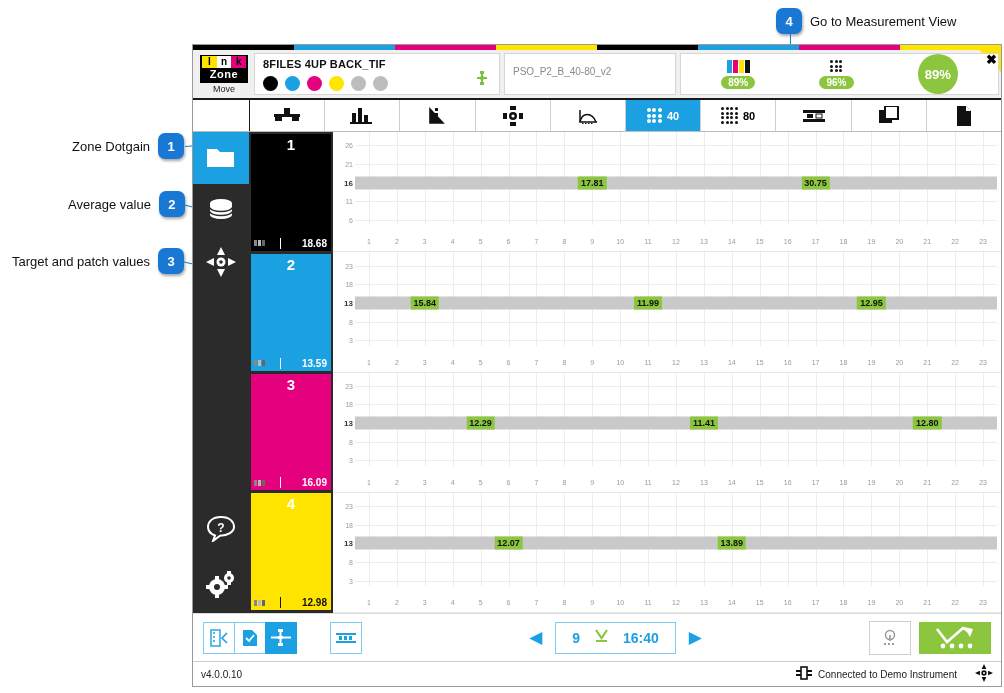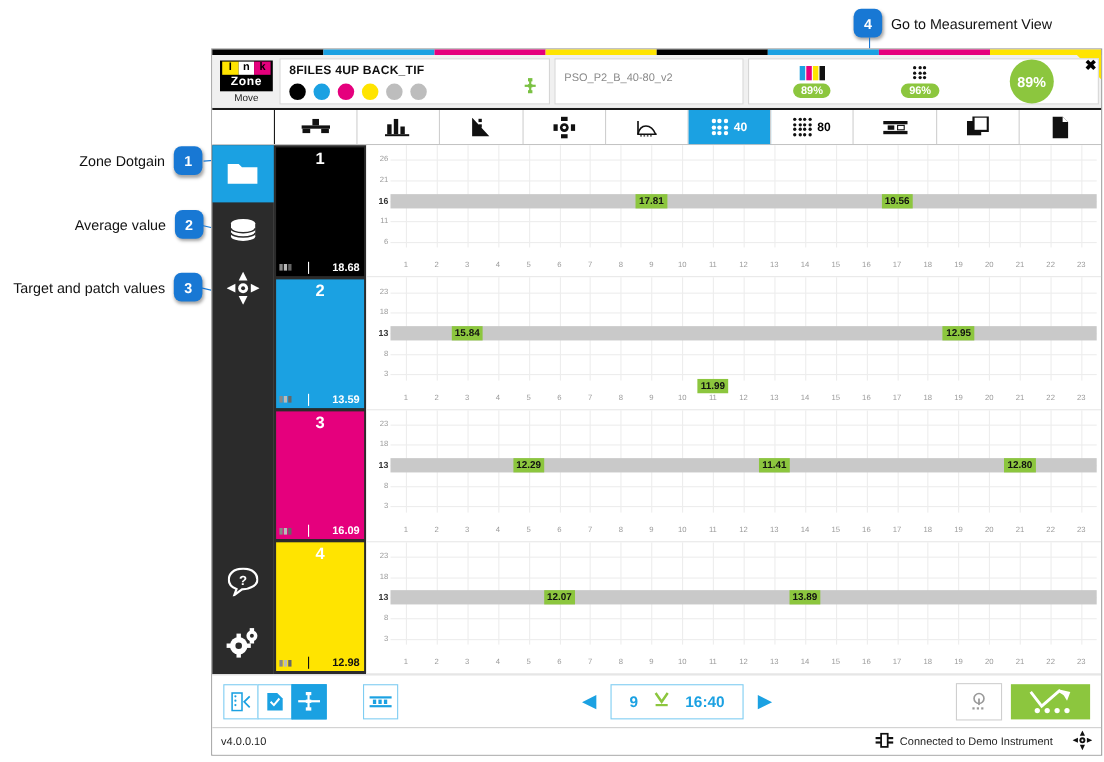--- a/index.html
+++ b/index.html
@@ -536,21 +536,21 @@
             <div class="vline" style="left: 84.7826%; bottom: 26px;"></div>
             <div class="xtick" style="left: 84.7826%; bottom: 6px;">20</div>
             <div class="vline" style="left: 89.1304%; bottom: 26px;"></div>
             <div class="xtick" style="left: 89.1304%; bottom: 6px;">21</div>
             <div class="vline" style="left: 93.4783%; bottom: 26px;"></div>
             <div class="xtick" style="left: 93.4783%; bottom: 6px;">22</div>
             <div class="vline" style="left: 97.8261%; bottom: 26px;"></div>
             <div class="xtick" style="left: 97.8261%; bottom: 6px;">23</div>
             <div class="band" style="top: calc(50% - 9px);"></div>
             <div class="patch" style="left: 36.9565%; top: calc(50% - 9px);">17.81</div>
-            <div class="patch" style="left: 71.7391%; top: calc(50% - 9px);">19.56</div>
+            <div class="patch" style="left: 71.7391%; top: calc(50% - 9px);">30.75</div>
           </div>
         </div>
         <div class="chart">
           <div class="yaxis">
             <div class="ytick" style="top: calc(10% + 1.4px);">23</div>
             <div class="ytick" style="top: calc(30% - 3.8px);">18</div>
             <div class="ytick mid" style="top: calc(50% - 9px);">13</div>
             <div class="ytick" style="top: calc(70% - 14.2px);">8</div>
             <div class="ytick" style="top: calc(90% - 19.4px);">3</div>
           </div>
@@ -601,21 +601,21 @@
             <div class="vline" style="left: 84.7826%; bottom: 26px;"></div>
             <div class="xtick" style="left: 84.7826%; bottom: 6px;">20</div>
             <div class="vline" style="left: 89.1304%; bottom: 26px;"></div>
             <div class="xtick" style="left: 89.1304%; bottom: 6px;">21</div>
             <div class="vline" style="left: 93.4783%; bottom: 26px;"></div>
             <div class="xtick" style="left: 93.4783%; bottom: 6px;">22</div>
             <div class="vline" style="left: 97.8261%; bottom: 26px;"></div>
             <div class="xtick" style="left: 97.8261%; bottom: 6px;">23</div>
             <div class="band" style="top: calc(50% - 9px);"></div>
             <div class="patch" style="left: 10.8696%; top: calc(50% - 9px);">15.84</div>
-            <div class="patch" style="left: 45.6522%; top: calc(50% - 9px); margin-top: 48px;">11.99</div>
+            <div class="patch" style="left: 45.6522%; top: calc(50% - 9px);">11.99</div>
             <div class="patch" style="left: 80.4348%; top: calc(50% - 9px);">12.95</div>
           </div>
         </div>
         <div class="chart">
           <div class="yaxis">
             <div class="ytick" style="top: calc(10% + 1.4px);">23</div>
             <div class="ytick" style="top: calc(30% - 3.8px);">18</div>
             <div class="ytick mid" style="top: calc(50% - 9px);">13</div>
             <div class="ytick" style="top: calc(70% - 14.2px);">8</div>
             <div class="ytick" style="top: calc(90% - 19.4px);">3</div>

